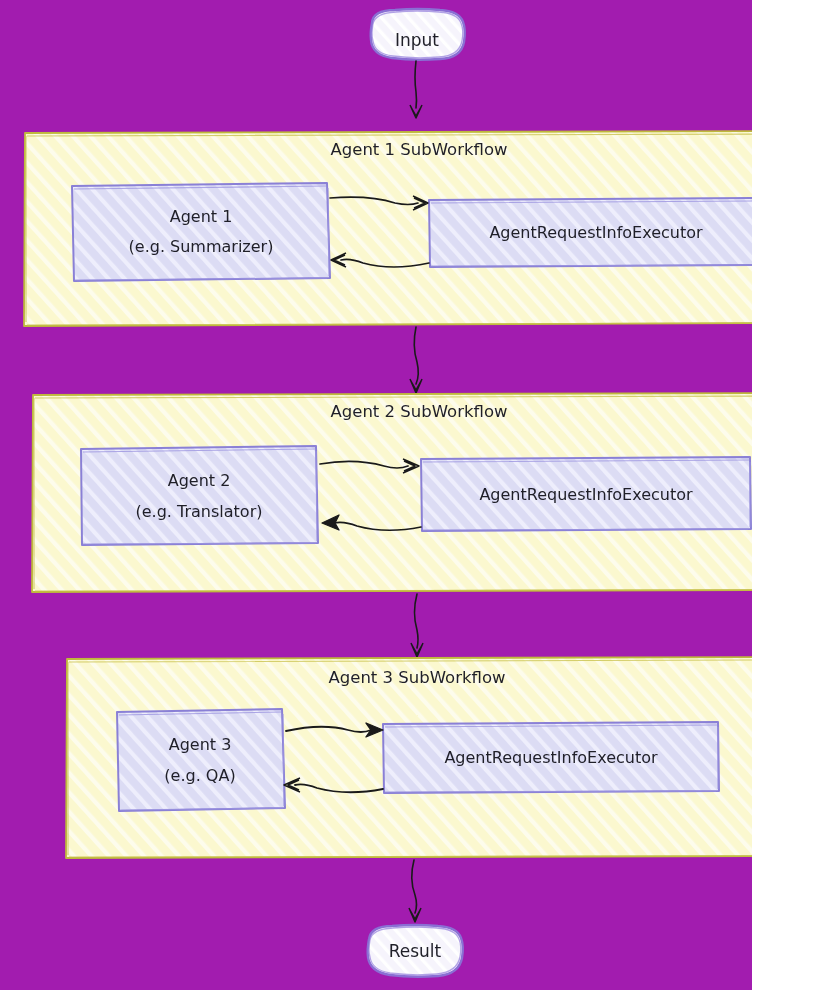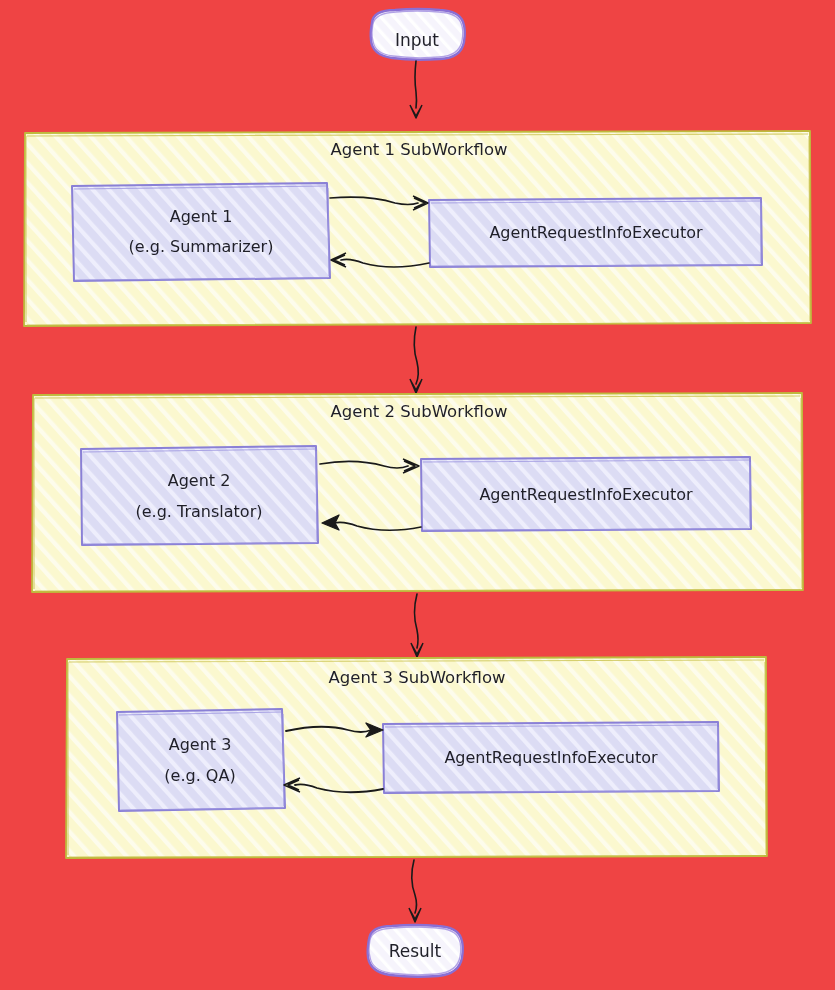--- a/index.html
+++ b/index.html
@@ -5,23 +5,23 @@
   html, body {
     margin: 0;
     padding: 0;
     background: #ffffff;
   }
   body {
     font-family: "DejaVu Sans", "Liberation Sans", sans-serif;
   }
   #canvas {
     position: relative;
-    width: 835px;
+    width: 752px;
     height: 990px;
-    background: #ef4444;
+    background: #a21caf;
     overflow: hidden;
   }
   svg.diagram {
     position: absolute;
     top: 0;
     left: 0;
     width: 835px;
     height: 990px;
   }
   .node-label {

